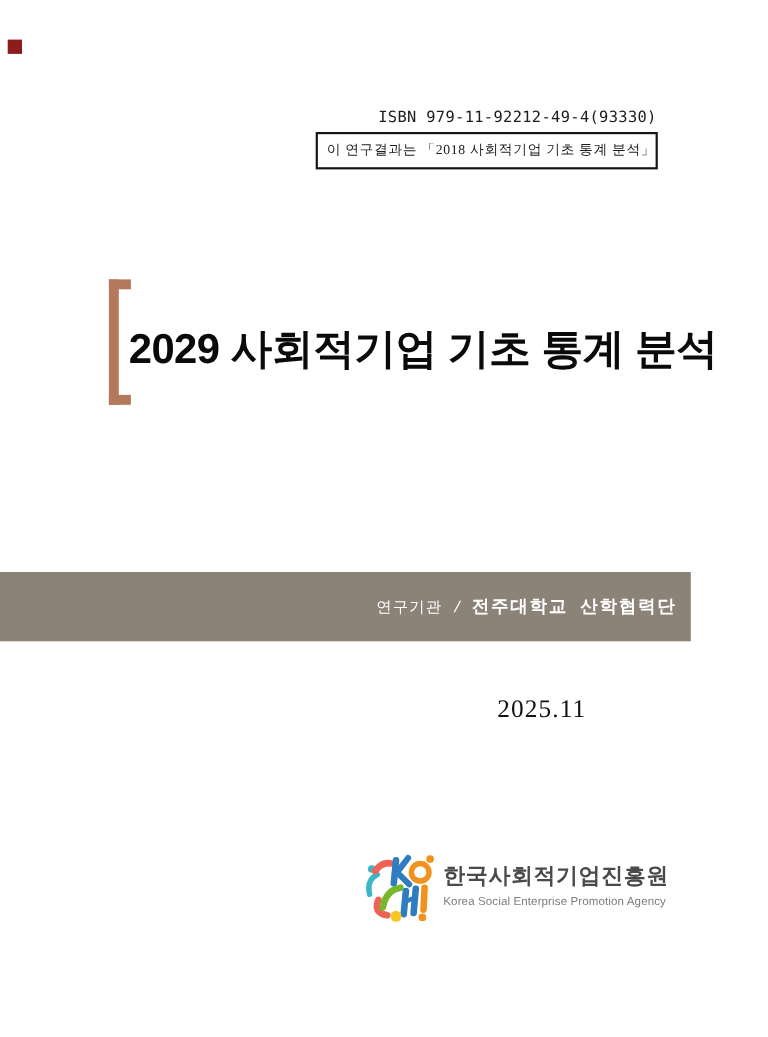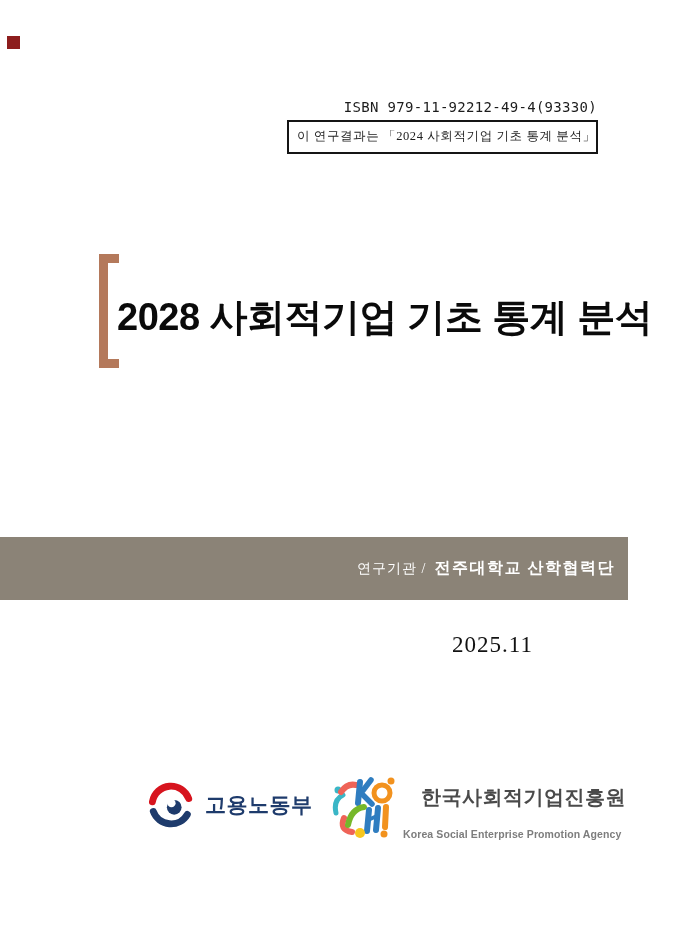--- a/index.html
+++ b/index.html
@@ -61,30 +61,30 @@
     margin: 0;
     font-size: 38px;
     font-weight: 700;
     letter-spacing: -0.5px;
     color: var(--color-title_text, #0A0A0A);
     white-space: nowrap;
   }
 
   .banner {
     position: absolute;
-    left: 0; top: 537px;
+    left: 0; top: 520px;
     width: 628px; height: 63px;
     box-sizing: border-box;
     background: var(--color-banner_bg, #8B8377);
     display: flex;
     align-items: center;
     justify-content: flex-end;
     padding-right: 13px;
     color: var(--color-banner_text, #FFFFFF);
-    font-family: Liberation Serif, serif;
+    font-family: Liberation Mono, monospace;
   }
   .banner-label {
     font-size: 14px;
     letter-spacing: 1px;
     margin-right: 8px;
   }
   .banner-name {
     font-size: 16px;
     font-weight: 600;
     letter-spacing: 1.5px;
@@ -123,65 +123,53 @@
   }
   .kosea-symbol { width: 64px; height: 66px; display: block; }
   .kosea-text { margin-left: 8px; padding-top: 12px; }
   .kosea-ko {
     font-size: 20px;
     font-weight: 600;
     color: var(--color-kosea_text, #4A4A4A);
     letter-spacing: 0.5px;
     line-height: 24px;
     white-space: nowrap;
-    margin-left: 18px;
   }
   .kosea-en {
-    margin-top: 19px;
+    margin-top: 5px;
     font-size: 10.5px;
-    font-weight: 700;
+    font-weight: 400;
     color: #7d7d7d;
     letter-spacing: 0.1px;
     white-space: nowrap;
   }
 </style>
 </head>
 <body>
 
 <div class="page">
 
   <div class="corner-mark"></div>
 
   <div class="isbn">ISBN 979-11-92212-49-4(93330)</div>
 
   <div class="notice-box">
-    <div>이 연구결과는 「2024 사회적기업 기초 통계 분석」</div>
+    <div>이 연구결과는 「2018 사회적기업 기초 통계 분석」</div>
   </div>
 
   <div class="title-bracket"></div>
-  <h1 class="title">2028 사회적기업 기초 통계 분석</h1>
+  <h1 class="title">2029 사회적기업 기초 통계 분석</h1>
 
   <div class="banner">
     <span class="banner-label">연구기관 /</span>
     <span class="banner-name">전주대학교 산학협력단</span>
   </div>
 
   <div class="pub-date">2025.11</div>
 
-  <div class="moel-logo">
-    <span>
-      <svg class="moel-symbol" viewBox="0 0 100 100" aria-hidden="true">
-        <path d="M9.6 42.9 A41 41 0 0 1 88.5 36" fill="none" stroke="#D7141E" stroke-width="15" stroke-linecap="round"></path>
-        <path d="M11.5 64 A41 41 0 0 0 85.5 70.5" fill="none" stroke="#1E3B6C" stroke-width="15" stroke-linecap="round"></path>
-        <circle cx="57" cy="55" r="16" fill="#1E3B6C"></circle>
-        <circle cx="51" cy="46" r="9" fill="#ffffff"></circle>
-      </svg>
-    </span>
-    <span class="moel-name">고용노동부</span>
-  </div>
 
   <div class="kosea-logo">
     <span>
       <svg class="kosea-symbol" viewBox="0 0 64 66" aria-hidden="true">
         <circle cx="7" cy="17" r="3.5" fill="#3AB6C6"></circle>
         <path d="M5 40 Q2 27 12 22" fill="none" stroke="#3AB6C6" stroke-width="5" stroke-linecap="round"></path>
         <path d="M10 19 Q16 10 25 12" fill="none" stroke="#EF6357" stroke-width="6" stroke-linecap="round"></path>
         <path d="M13 45 Q8 57 21 59" fill="none" stroke="#EF6357" stroke-width="6" stroke-linecap="round"></path>
         <path d="M29 9 L27 30" fill="none" stroke="#2F7DC0" stroke-width="6" stroke-linecap="round"></path>
         <path d="M40 7 L30 20 L41 31" fill="none" stroke="#2F7DC0" stroke-width="5.5" stroke-linecap="round"></path>

